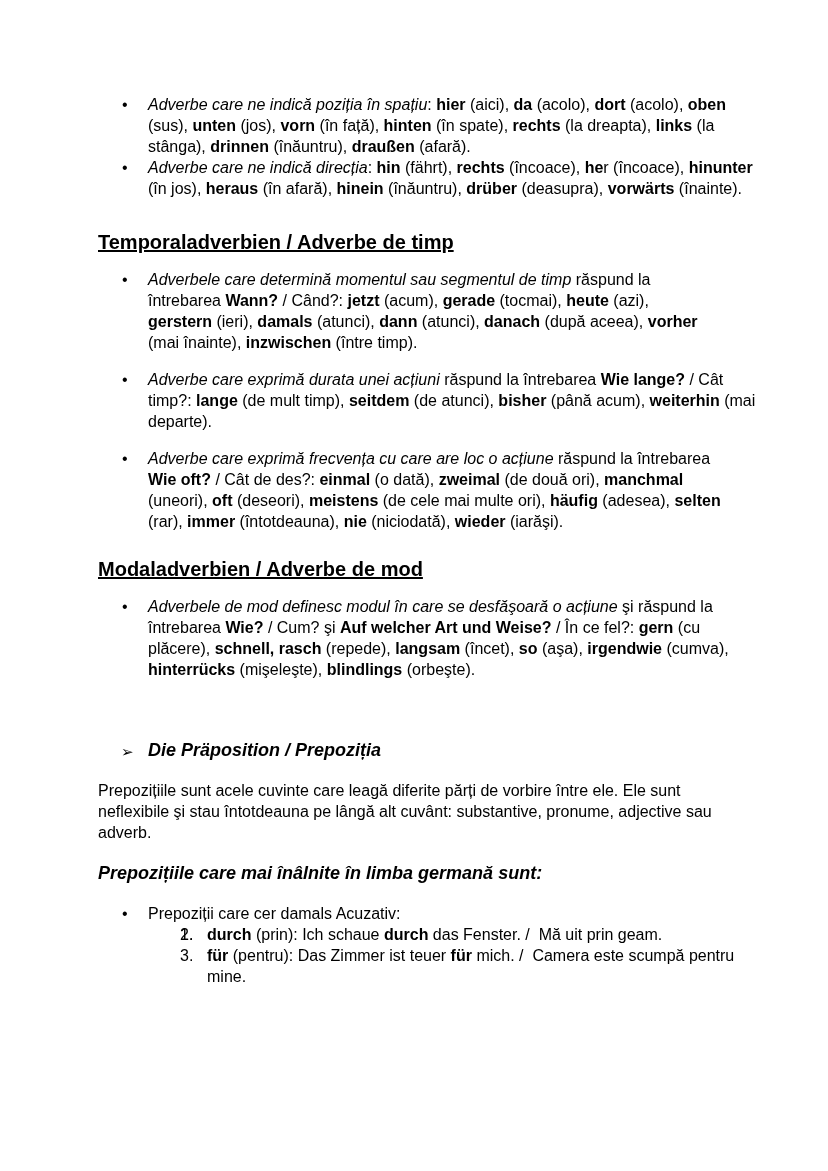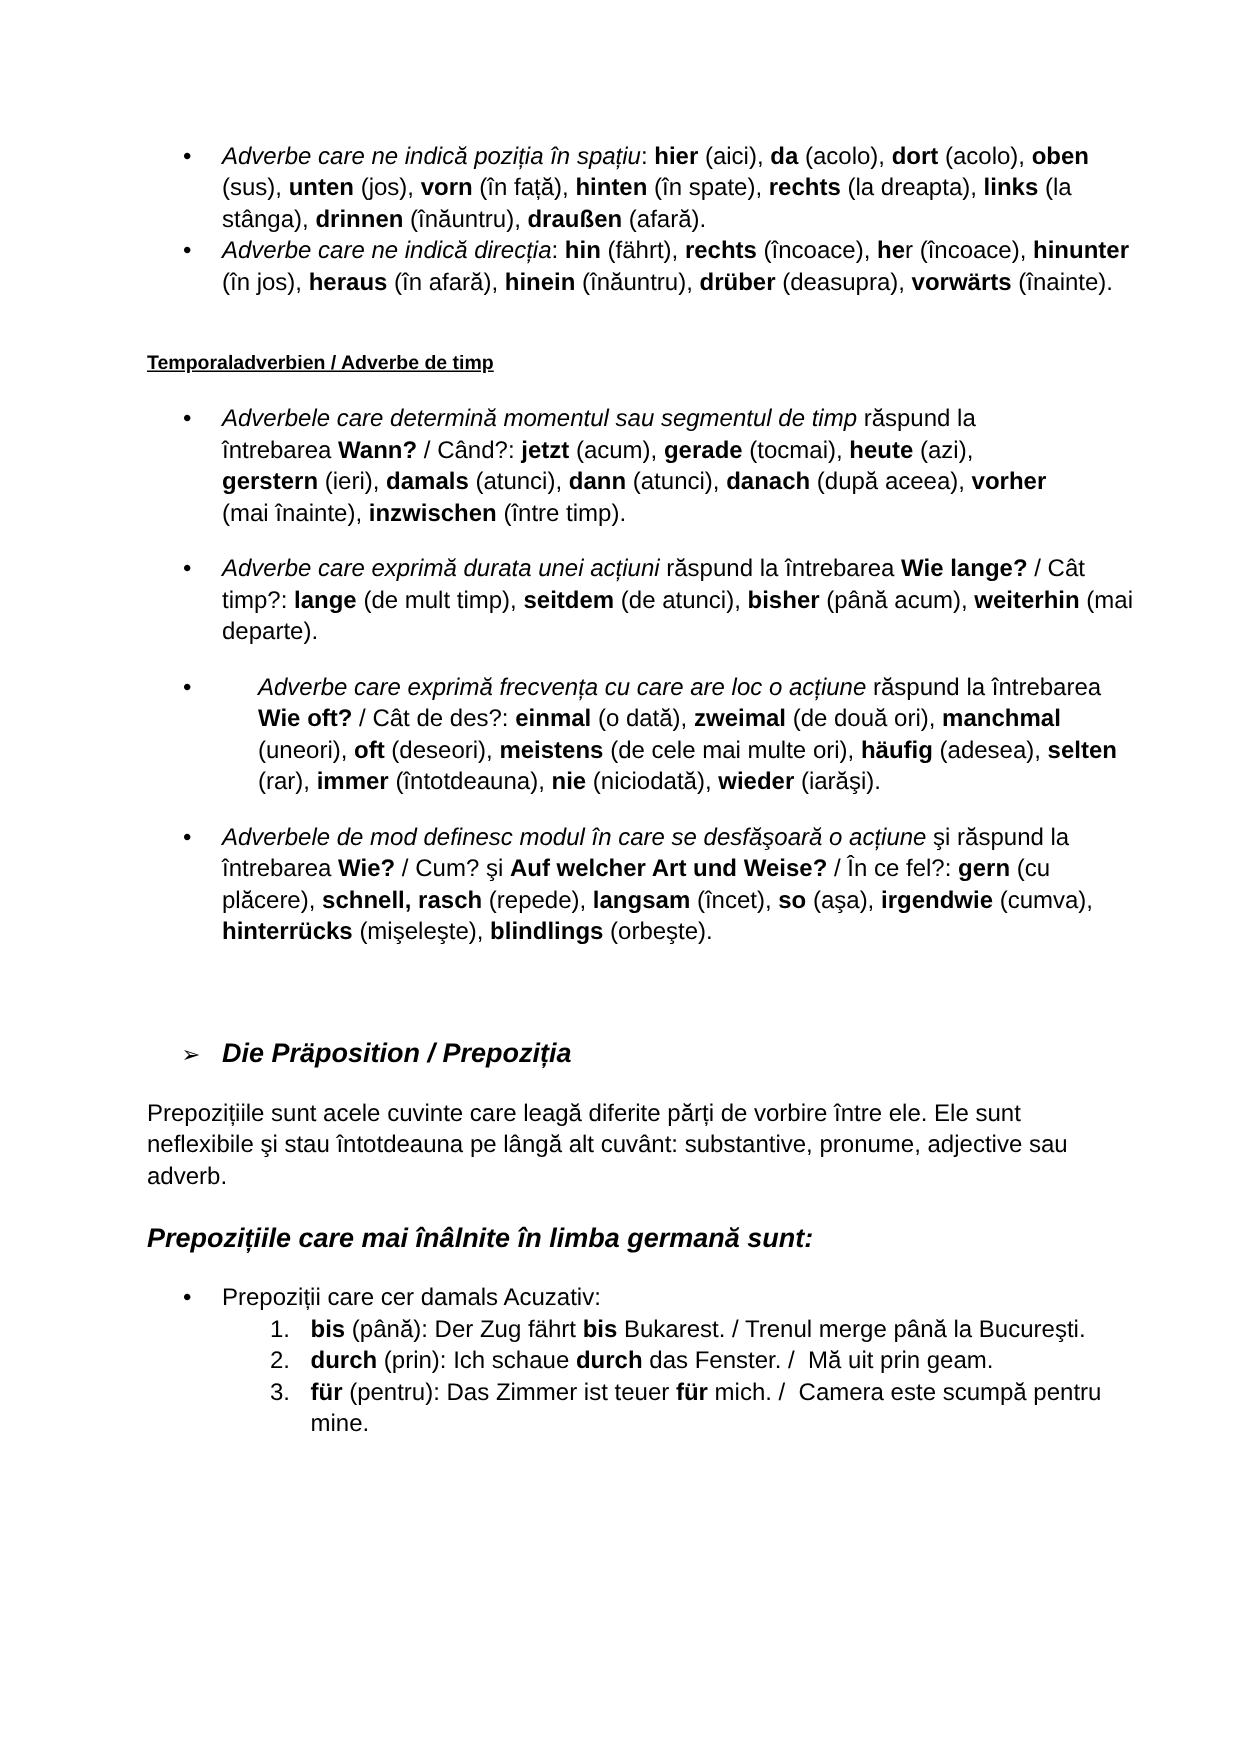--- a/index.html
+++ b/index.html
@@ -13,41 +13,41 @@
 
   
   ul.blist{list-style:none;margin:0;padding:0;}
   ul.blist > li{position:relative;padding-left:50px;}
   ul.blist .dot{position:absolute;left:24px;top:0;}
   ul.mt16{margin-top:16px;}
   ul.mt18{margin-top:18px;}
   ul.gap > li + li{margin-top:16px;}
 
   
-  .sec{font-size:13px;font-weight:bold;text-decoration:underline;line-height:22px;margin:0;}
+  .sec{font-size:20px;font-weight:bold;text-decoration:underline;line-height:22px;margin:0;}
   .sec.mt32{margin-top:32px;}
   .sec.mt26{margin-top:26px;}
 
   
   .arrow-head{position:relative;margin-top:58px;padding-left:50px;
     font-size:18px;font-weight:bold;font-style:italic;line-height:24px;}
   .arrow-head .arrow{position:absolute;left:23px;top:2px;font-size:15px;
     font-style:normal;font-weight:normal;}
 
   .para{margin:18px 0 0 0;}
   .subhead{font-size:18px;font-weight:bold;font-style:italic;line-height:24px;margin:18px 0 0 0;}
 
   
   ol.nlist{list-style:none;margin:0;padding:0;}
   ol.nlist > li{position:relative;padding-left:59px;}
   ol.nlist .num{position:absolute;left:32px;top:0;}
 
   
   .mw596{max-width:596px;} .mw612{max-width:612px;} .mw565{max-width:565px;}
-  .mw610{max-width:610px;} .mw590{max-width:590px;margin-left:24px;} .mw598{max-width:598px;}
+  .mw610{max-width:610px;} .mw590{max-width:590px;} .mw598{max-width:598px;}
   .mw615{max-width:615px;} .mw520{max-width:520px;} .mw545{max-width:545px;}
 
   b{font-weight:bold;} i{font-style:italic;}
 </style>
 </head>
 <body>
 
 <div class="page">
 
   <ul class="blist">
@@ -71,20 +71,21 @@
     <li>
       <span class="dot">•</span>
       <div class="txt mw610"><i>Adverbe care exprimă durata unei acțiuni</i><span> răspund la întrebarea </span><b>Wie lange?</b><span> / Cât timp?: </span><b>lange</b><span> (de mult timp), </span><b>seitdem</b><span> (de atunci), </span><b>bisher</b><span> (până acum), </span><b>weiterhin</b><span> (mai departe).</span></div>
     </li>
     <li>
       <span class="dot">•</span>
       <div class="txt mw590"><i>Adverbe care exprimă frecvența cu care are loc o acțiune</i><span> răspund la întrebarea </span><b>Wie oft?</b><span> / Cât de des?: </span><b>einmal</b><span> (o dată), </span><b>zweimal</b><span> (de două ori), </span><b>manchmal</b><span> (uneori), </span><b>oft</b><span> (deseori), </span><b>meistens</b><span> (de cele mai multe ori), </span><b>häufig</b><span> (adesea), </span><b>selten</b><span> (rar), </span><b>immer</b><span> (întotdeauna), </span><b>nie</b><span> (niciodată), </span><b>wieder</b><span> (iarăşi).</span></div>
     </li>
   </ul>
 
+  <h2 class="sec mt26">Modaladverbien / Adverbe de mod</h2>
 
   <ul class="blist mt16">
     <li>
       <span class="dot">•</span>
       <div class="txt mw598"><i>Adverbele de mod definesc modul în care se desfăşoară o acțiune</i><span> şi răspund la întrebarea </span><b>Wie?</b><span> / Cum? şi </span><b>Auf welcher Art und Weise?</b><span> / În ce fel?: </span><b>gern</b><span> (cu plăcere), </span><b>schnell, rasch</b><span> (repede), </span><b>langsam</b><span> (încet), </span><b>so</b><span> (aşa), </span><b>irgendwie</b><span> (cumva), </span><b>hinterrücks</b><span> (mişeleşte), </span><b>blindlings</b><span> (orbeşte).</span></div>
     </li>
   </ul>
 
   <div class="arrow-head">
     <span class="arrow">➢</span>
@@ -95,21 +96,20 @@
 
   <h3 class="subhead">Prepozițiile care mai înâlnite în limba germană sunt:</h3>
 
   <ul class="blist mt18">
     <li>
       <span class="dot">•</span>
       <div class="txt">Prepoziții care cer damals Acuzativ:</div>
       <ol class="nlist">
         <li>
           <span class="num">1.</span>
-          <div class="ntxt mw520"><b>bis</b><span> (până): Der Zug fährt </span><b>bis</b><span> Bukarest. / Trenul merge până la Bucureşti.</span></div>
         </li>
         <li>
           <span class="num">2.</span>
           <div class="ntxt mw545"><b>durch</b><span> (prin): Ich schaue </span><b>durch</b><span> das Fenster. /&nbsp; Mă uit prin geam.</span></div>
         </li>
         <li>
           <span class="num">3.</span>
           <div class="ntxt mw545"><b>für</b><span> (pentru): Das Zimmer ist teuer </span><b>für</b><span> mich. /&nbsp; Camera este scumpă pentru mine.</span></div>
         </li>
       </ol>

